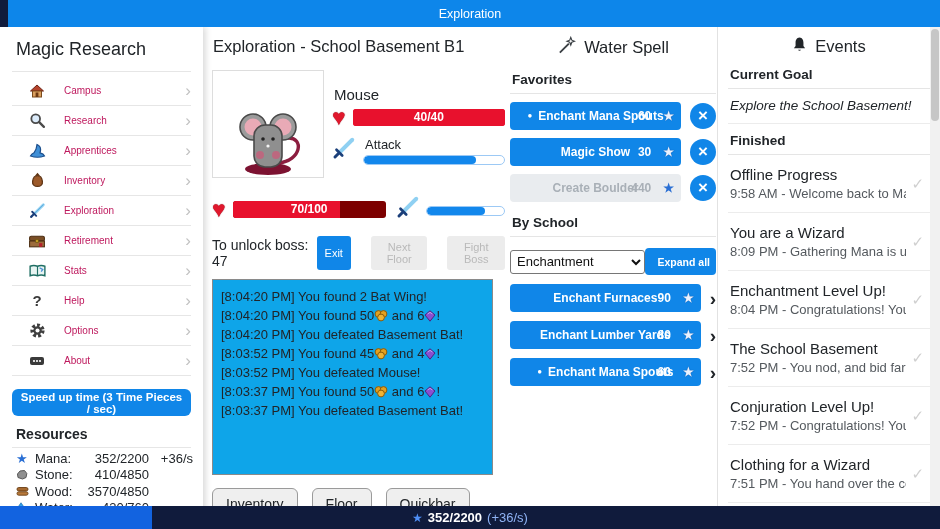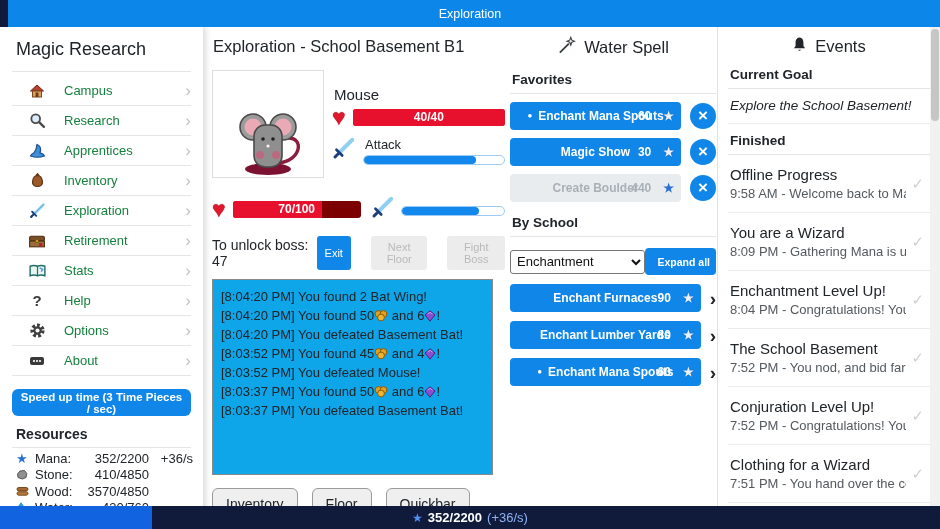--- a/index.html
+++ b/index.html
@@ -22,21 +22,21 @@
   .bb-rate{color:#8fb3f5;}
 
   
   .sidebar{position:absolute;left:0;top:27px;bottom:0;width:203px;background:#fff;
            box-shadow:3px 0 6px rgba(0,0,0,.14);z-index:5;}
   .app-title{font-size:18px;padding:12px 16px 11px;color:#212529;}
   .side-div{height:1px;background:#e6e6e6;margin:0 12px;}
   .menu{margin:4px 0 0;}
   .menu-item{display:flex;align-items:center;height:29px;padding:0 12px;cursor:pointer;}
   .mi-icon{width:22px;height:18px;display:flex;align-items:center;justify-content:center;margin-left:14px;flex:none;}
-  .mi-label{margin-left:16px;font-size:13px;color:#15803d;}
+  .mi-label{margin-left:16px;font-size:10px;color:#be185d;}
   .mi-chev{margin-left:auto;color:#c2c2c2;font-size:17px;line-height:1;}
   .speed-btn{display:block;margin:13px 12px 0;width:179px;height:27px;background:#1086e8;border:none;
              border-radius:6px;color:#fff;font-size:11.5px;font-weight:bold;cursor:pointer;
              font-family:"Liberation Sans",sans-serif;}
   .res-title{font-size:14px;font-weight:bold;padding:10px 16px 5px;}
   .res-rows{padding:2px 10px 0 16px;}
   .res-row{display:flex;align-items:center;font-size:13px;height:16.5px;}
   .res-icon{width:16px;flex:none;display:flex;align-items:center;}
   .res-name{margin-left:3px;}
   .res-val{flex:1;text-align:right;}
@@ -54,21 +54,21 @@
   .heart{font-size:23px;color:#e0182d;line-height:1;text-shadow:0 0 1px #7a000a;flex:none;}
   .hpbar{flex:1;height:17px;border-radius:3px;margin-left:7px;position:relative;overflow:hidden;background:#7d0000;}
   .hpbar .hpfill{position:absolute;left:0;top:0;bottom:0;background:#e8112d;}
   .hpbar .hptext{position:relative;color:#fff;font-size:12px;font-weight:bold;text-align:center;line-height:17px;}
   .atk-row{display:flex;align-items:flex-end;margin-top:6px;}
   .atk-stack{flex:1;margin-left:7px;}
   .atk-label{font-size:13px;margin-left:2px;}
   .atkbar{height:8px;border:1px solid #9cc9f5;border-radius:5px;background:#fff;margin-top:3px;overflow:hidden;}
   .atkbar .atkfill{height:8px;background:#1287ec;border-radius:5px;}
   .player-row{display:flex;align-items:center;margin-top:16px;}
-  .player-hpbar{width:128px;flex:none;}
+  .player-hpbar{width:153px;flex:none;}
   .player-atk{flex:1;margin-left:10px;display:flex;align-items:center;}
   .boss-row{display:flex;align-items:center;margin-top:12px;}
   .boss-text{font-size:14px;}
   .boss-btns{margin-left:auto;display:flex;gap:20px;}
   .bbtn{font-size:11px;padding:5px 8px;border-radius:3px;border:none;cursor:pointer;
         font-family:"Liberation Sans",sans-serif;}
   .bbtn.blue{background:#1086e8;color:#fff;}
   .bbtn.gray{background:#ececec;color:#b9b9b9;cursor:default;}
   .logbox{margin-top:9px;width:281px;height:196px;border:1px solid #8a8a8a;background:#0ea5e9;
           box-sizing:border-box;padding:7px 8px;overflow:hidden;}

